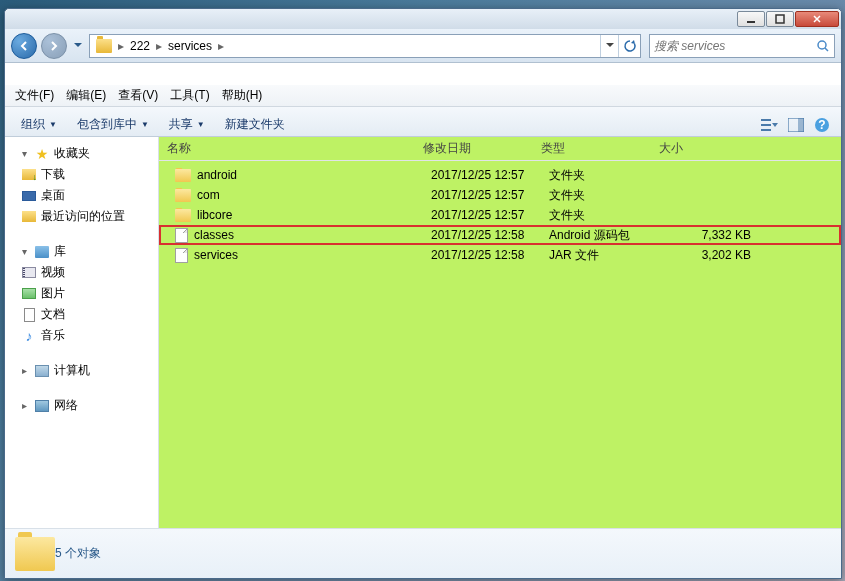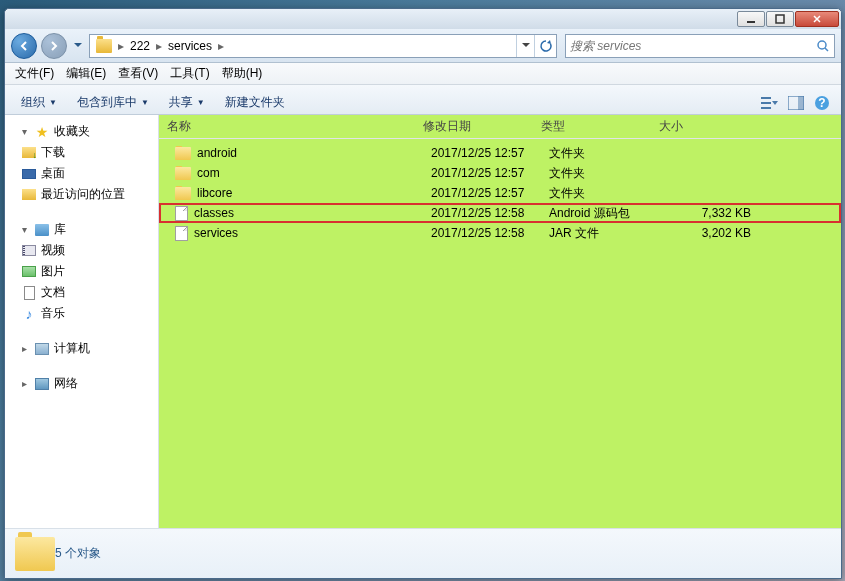--- a/index.html
+++ b/index.html
@@ -16,24 +16,24 @@
 .nav-circle svg { width: 12px; height: 12px; fill: #fff; }
 .nav-dd { width: 14px; height: 20px; display: flex; align-items: center; justify-content: center; cursor: pointer; }
 .addr-wrap { flex: 1; height: 24px; display: flex; border: 1px solid #8aa0b8; background: #fff; }
 .addr-bar { flex: 1; display: flex; align-items: center; padding: 0 2px; }
 .folder-ic { width: 16px; height: 14px; background: linear-gradient(180deg, #fce08a, #e8b838); border-radius: 1px; position: relative; margin: 0 4px; }
 .folder-ic::before { content: ""; position: absolute; top: -3px; left: 1px; width: 6px; height: 3px; background: #e8b838; border-radius: 1px 1px 0 0; }
 .crumb { padding: 0 4px; cursor: pointer; }
 .crumb-arrow { width: 10px; display: flex; align-items: center; justify-content: center; cursor: pointer; color: #666; }
 .addr-dd { width: 18px; border-left: 1px solid #c0d0e0; display: flex; align-items: center; justify-content: center; cursor: pointer; }
 .refresh { width: 22px; border-left: 1px solid #c0d0e0; display: flex; align-items: center; justify-content: center; cursor: pointer; }
-.search { width: 270px; height: 24px; border: 1px solid #8aa0b8; background: #fff; margin-left: 4px; display: flex; align-items: center; padding: 0 4px; }
+.search { width: 186px; height: 24px; border: 1px solid #8aa0b8; background: #fff; margin-left: 4px; display: flex; align-items: center; padding: 0 4px; }
 .search input { flex: 1; border: none; outline: none; color: #888; font-style: italic; }
 .search-ic { width: 14px; height: 14px; }
-.menubar { height: 22px; background: linear-gradient(180deg, #f8fafc, #eef2f6); border-bottom: 1px solid #d0d8e0; display: flex; align-items: center; padding: 0 4px; }
+.menubar { height: 22px; background: linear-gradient(180deg, #f8fafc, #eef2f6); border-bottom: 1px solid #d0d8e0; display: flex; align-items: center; padding: 0 4px; margin-top: 22px; }
 .menu-item { padding: 2px 6px; cursor: pointer; }
 .toolbar { height: 30px; background: linear-gradient(180deg, #f4f8fc, #e4ecf4); border-bottom: 1px solid #c0cdda; display: flex; align-items: flex-end; padding: 0 8px; gap: 4px; }
 .tool-btn { padding: 3px 8px; cursor: pointer; display: flex; align-items: center; gap: 4px; color: #1a3a6a; }
 .tool-arrow { font-size: 8px; color: #1a3a6a; }
 .tool-spacer { flex: 1; }
 .tool-icon { width: 22px; height: 22px; display: flex; align-items: center; justify-content: center; cursor: pointer; }
 .body { flex: 1; display: flex; overflow: hidden; }
 .sidebar { width: 154px; background: #fff; border-right: 1px solid #d8e0e8; overflow-y: auto; padding: 6px 0; }
 .tree-group { margin-bottom: 14px; }
 .tree-item { display: flex; align-items: center; padding: 2px 4px 2px 14px; cursor: pointer; gap: 4px; }

